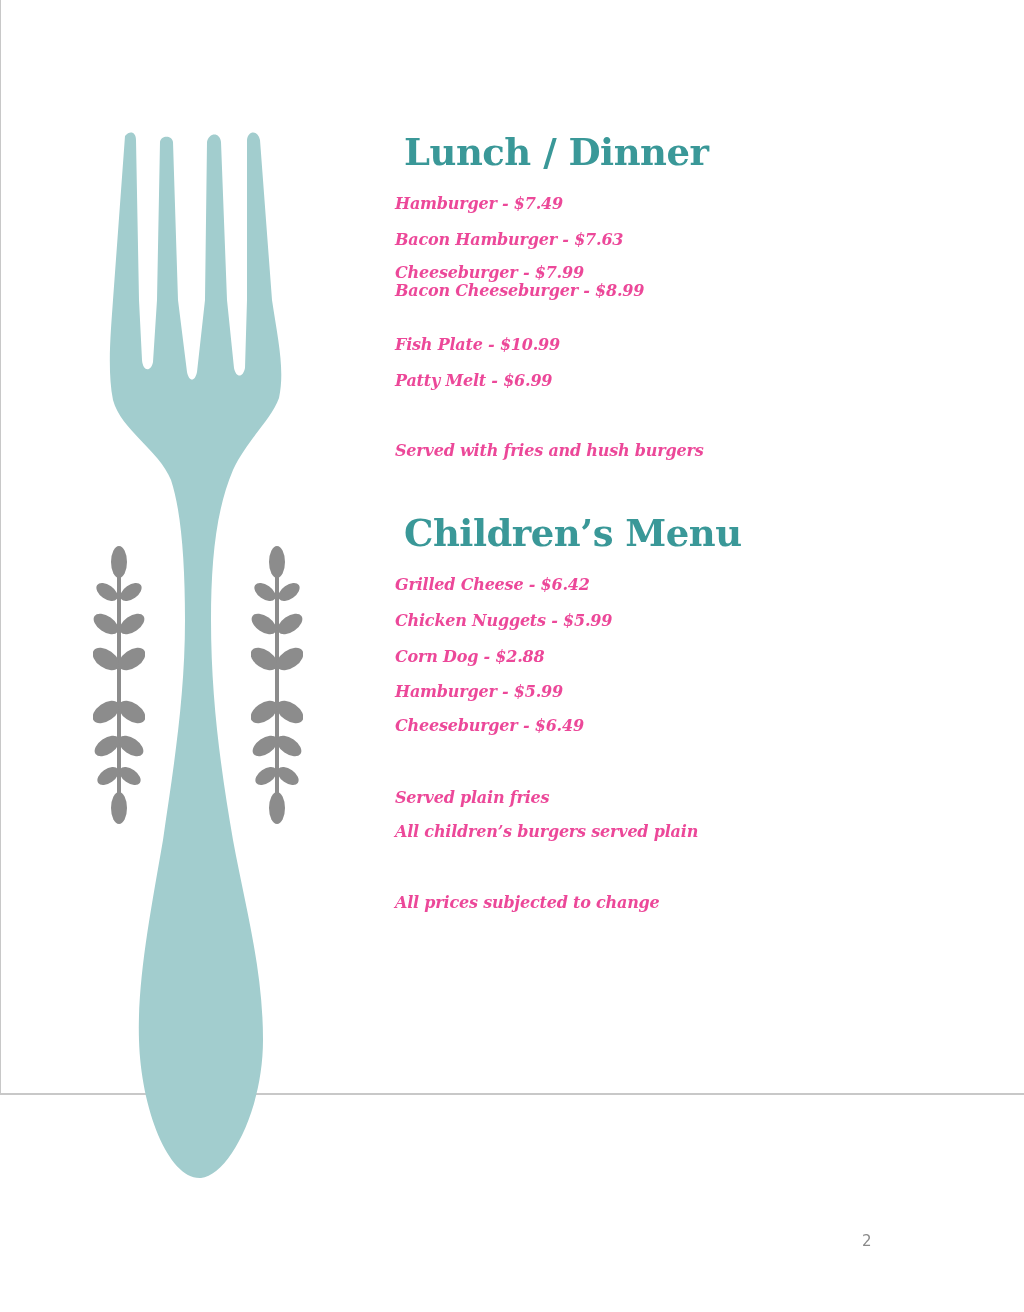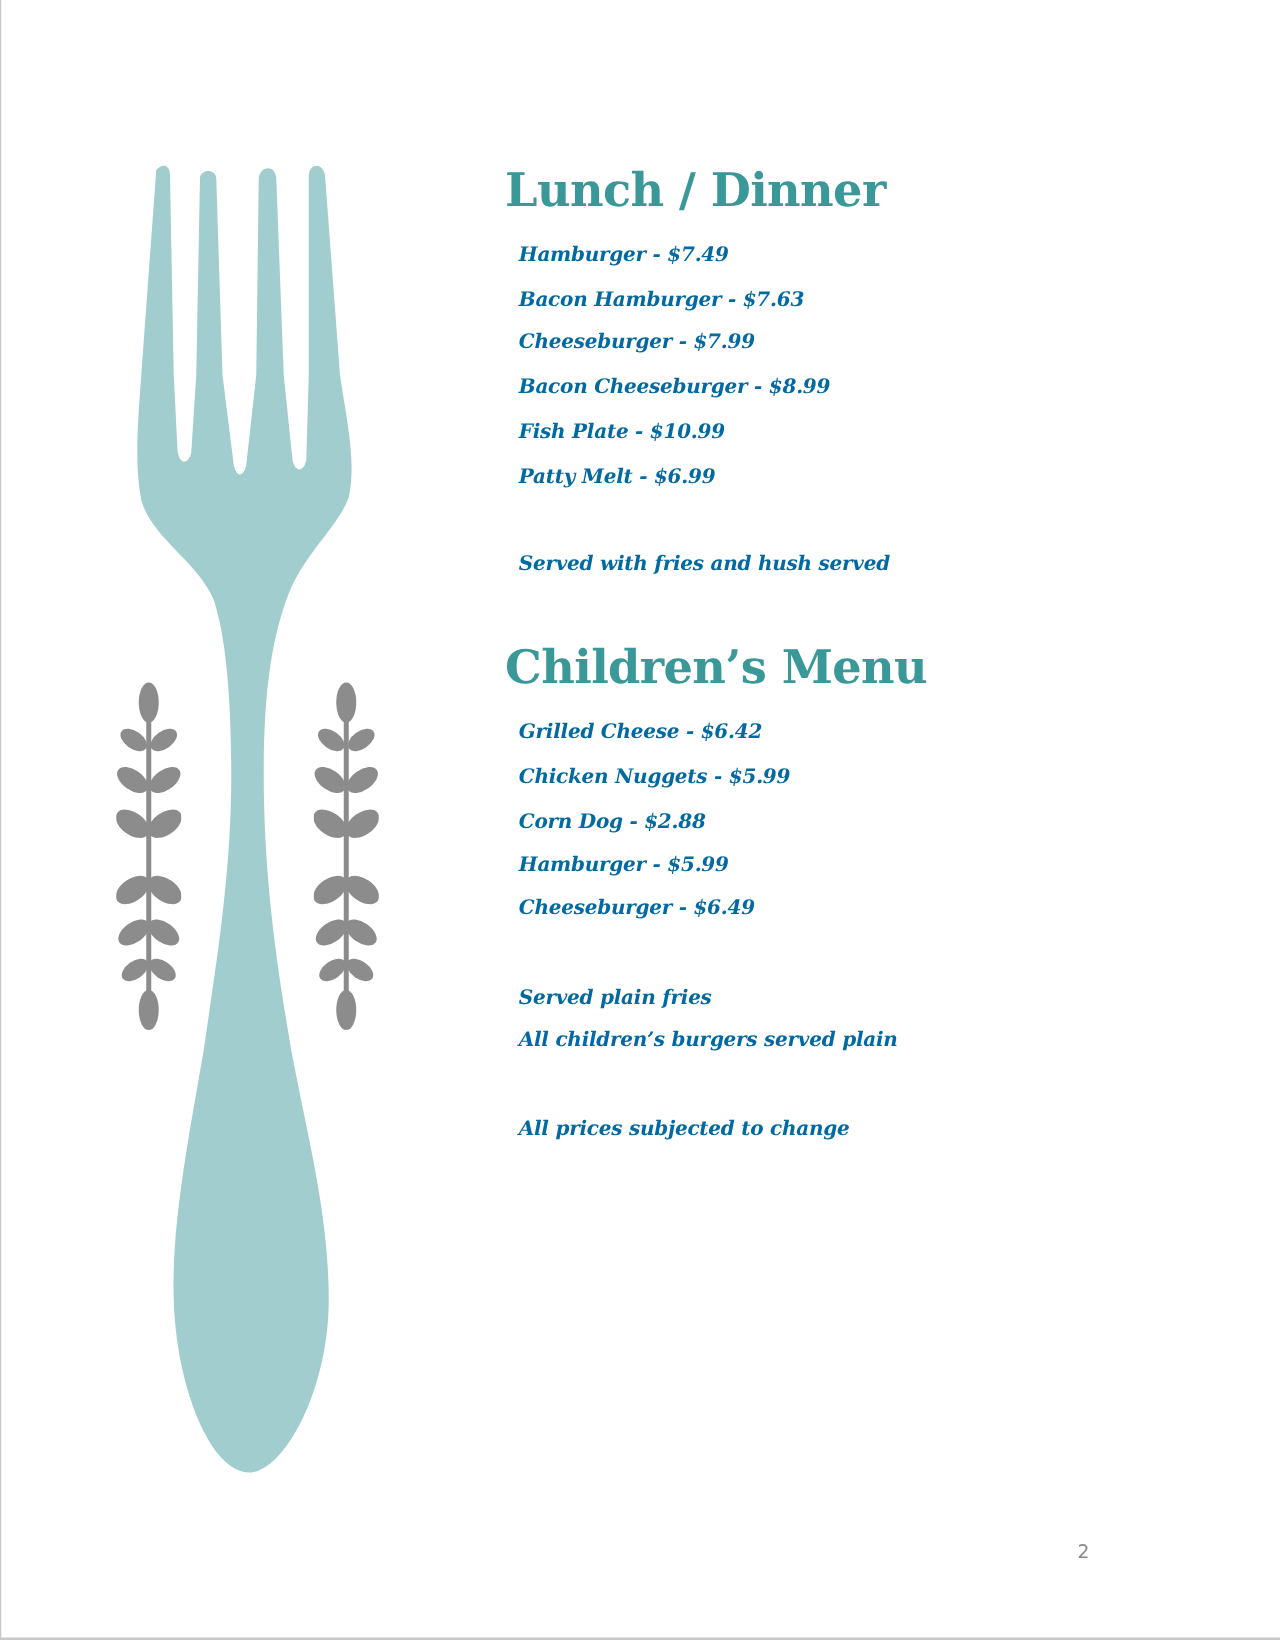--- a/index.html
+++ b/index.html
@@ -1,18 +1,18 @@
 <!DOCTYPE html>
 <html><head>
   <meta charset="utf-8">
   <style>
     html, body { margin: 0; padding: 0; background: #ffffff; }
     body { width: 1024px; height: 1312px; position: relative; overflow: hidden; }
     .page {
-      position: absolute; left: 0; top: 0; width: 1024px; height: 1312px;
+      position: absolute; left: 0; top: 0; width: 1024px; height: 1095px;
       background: #ffffff;
       border-left: 1px solid #c8c8c8;
       border-bottom: 2px solid #c8c8c8;
       box-sizing: border-box;
     }
     .fork { position: absolute; left: 0; top: 0; }
     .heading {
       position: absolute;
       font-family: "DejaVu Serif", serif;
       font-weight: bold;
@@ -22,24 +22,23 @@
       margin: 0;
       white-space: nowrap;
     }
     .item {
       position: absolute;
       left: 394px;
       font-family: "DejaVu Serif", serif;
       font-style: italic;
       font-weight: bold;
       font-size: 16px;
-      color: #0369a1;
+      color: #ec4899;
       white-space: nowrap;
       letter-spacing: -0.2px;
-      margin-left: 20px;
     }
     .page-number {
       position: absolute; left: 861px; top: 1232px;
       font-family: "DejaVu Sans", sans-serif;
       font-size: 15px; color: #8a8a8a;
     }
   </style>
 </head>
 <body>
 
@@ -115,24 +114,24 @@
       <ellipse cx="37" cy="232" rx="12" ry="7" transform="rotate(35 37 232)"></ellipse>
       <ellipse cx="26" cy="264" rx="8" ry="16"></ellipse>
     </g>
   </svg>
 
   <section>
     <h1 class="heading" style="left:403px;top:130px;">Lunch / Dinner</h1>
     <div class="item" style="top:194px;">Hamburger - $7.49</div>
     <div class="item" style="top:230px;">Bacon Hamburger - $7.63</div>
     <div class="item" style="top:263px;">Cheeseburger - $7.99</div>
-    <div class="item" style="top:299px;font-style:italic;">Bacon Cheeseburger - $8.99</div>
+    <div class="item" style="top:281px;font-style:italic;">Bacon Cheeseburger - $8.99</div>
     <div class="item" style="top:335px;">Fish Plate - $10.99</div>
     <div class="item" style="top:371px;">Patty Melt - $6.99</div>
-    <div class="item" style="top:441px;">Served with fries and hush served</div>
+    <div class="item" style="top:441px;">Served with fries and hush burgers</div>
   </section>
 
   <section>
     <h1 class="heading" style="left:403px;top:511px;">Children’s Menu</h1>
     <div class="item" style="top:575px;">Grilled Cheese - $6.42</div>
     <div class="item" style="top:611px;">Chicken Nuggets - $5.99</div>
     <div class="item" style="top:647px;">Corn Dog - $2.88</div>
     <div class="item" style="top:682px;">Hamburger - $5.99</div>
     <div class="item" style="top:716px;">Cheeseburger - $6.49</div>
     <div class="item" style="top:788px;">Served plain fries</div>

